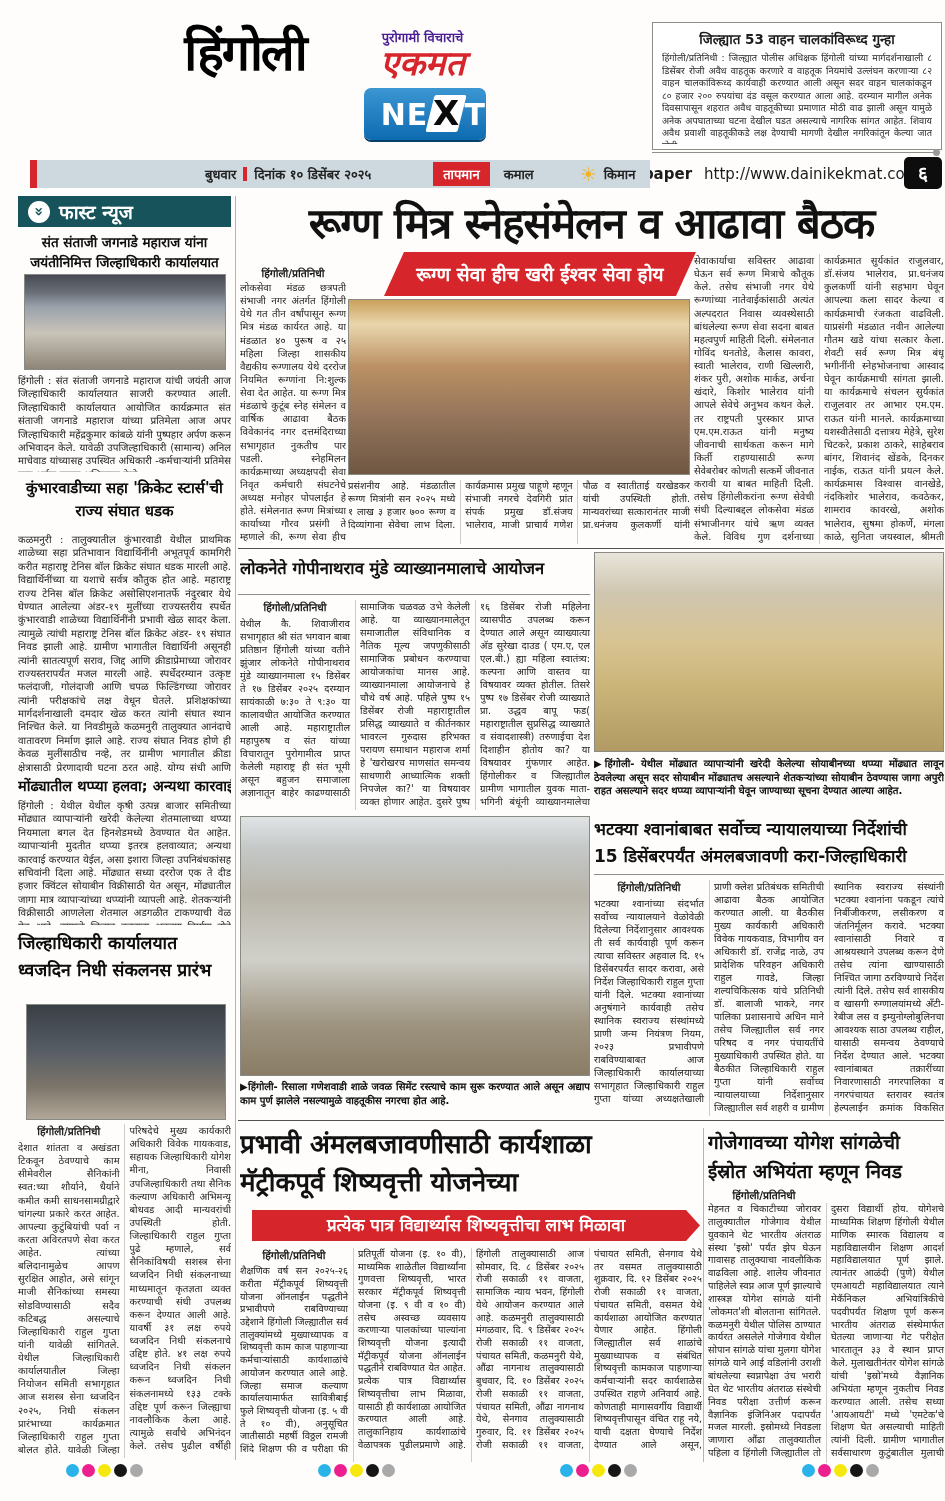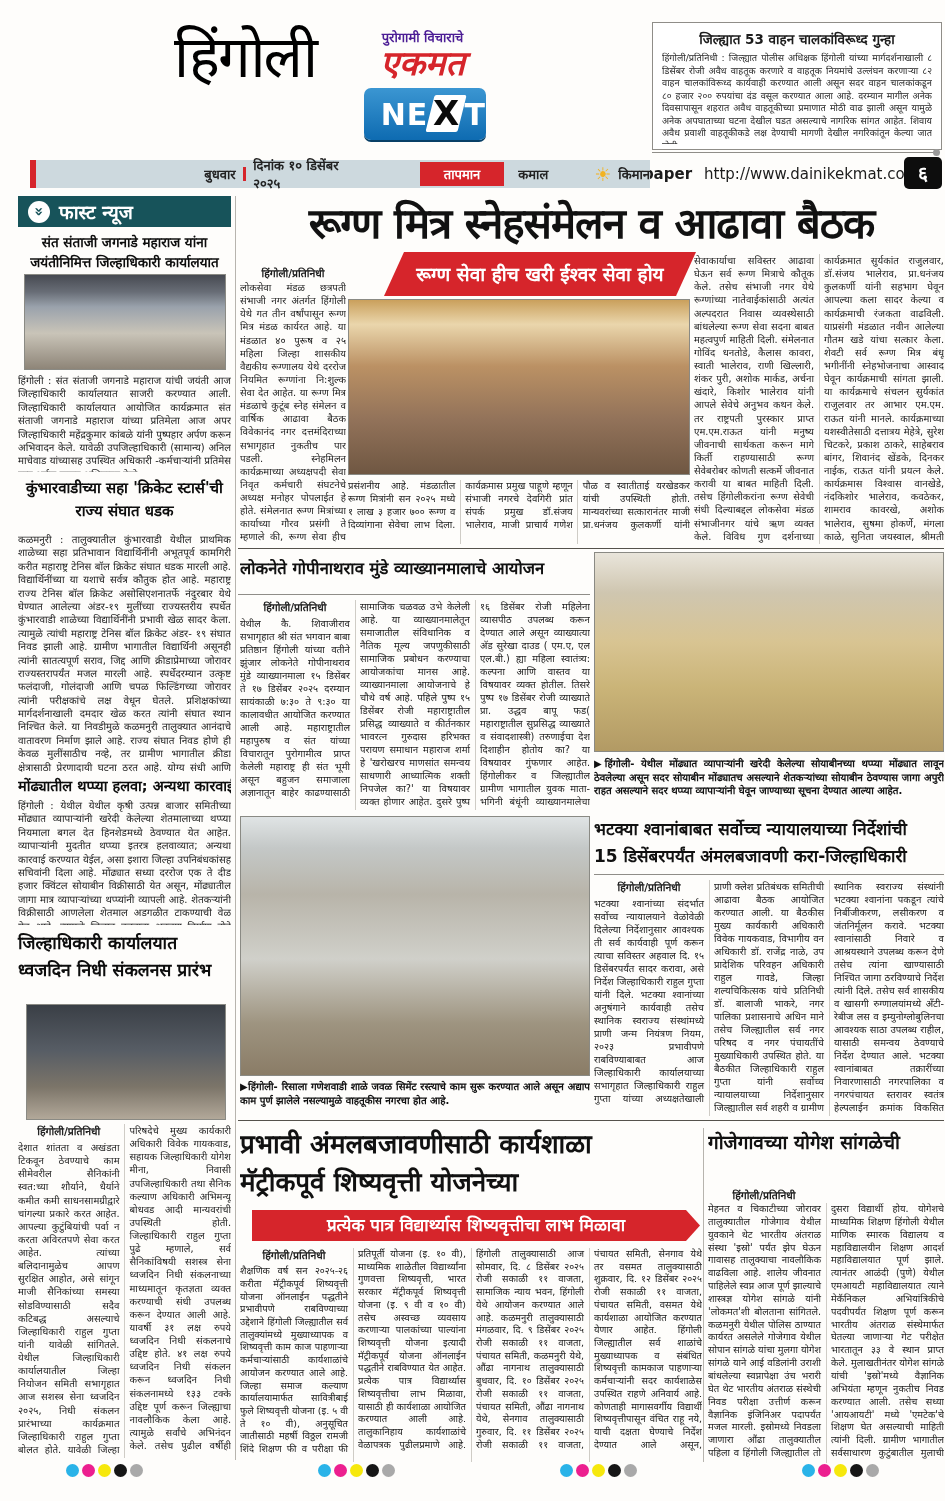--- a/index.html
+++ b/index.html
@@ -12,39 +12,39 @@
   .cols4{column-count:4;column-gap:10px;column-rule:1px solid #cfccc6}
   .dateline{font-weight:bold;text-align:center;font-size:10.5px;margin-bottom:3px}
   .hl{font-weight:800;color:#111}
   .center{text-align:center}
   .ph{border:1px solid #8a8a84}
   .h-rule{position:absolute;height:1px;background:#55524c}
   .v-rule{position:absolute;width:1px;background:#b7b4ae}
   .cap{font-size:10px;font-weight:bold;line-height:1.35;text-align:justify;color:#111;overflow:hidden}
   .nowrap{white-space:nowrap;overflow:hidden}
   
-  .m-title{font-size:58px;font-weight:400;letter-spacing:-2px;color:#000;line-height:1.1}
+  .m-title{font-size:50px;font-weight:700;letter-spacing:-2px;color:#000;line-height:1.1}
   .tag-small{font-size:13px;font-weight:bold;color:#4c1d95}
   .tag-brand{font-size:34px;font-weight:800;color:#d6252b;font-style:italic;line-height:1.05}
   .next-logo{display:flex;align-items:center;justify-content:flex-end;background:linear-gradient(180deg,#3b96d2,#0e6bb1);border-radius:7px;box-shadow:0 2px 0 #083f66}
   .next-ne,.next-t{color:#fff;font-weight:800;font-size:30px;letter-spacing:1px}
   .next-x-wrap{background:#fff;transform:skewX(-14deg);margin:0 2px;padding:0 3px;border-radius:2px}
   .next-x{display:inline-block;transform:skewX(14deg);color:#0b0b0b;font-weight:800;font-size:34px;line-height:1.1}
   .crime-box{border:1px solid #8f8d88;padding:7px 9px;background:#fff}
   .crime-h{font-size:13.5px;font-weight:800;text-align:center;margin-bottom:4px}
   .crime-b{font-size:9.3px;line-height:1.35;text-align:justify;color:#2a2a2a;overflow:hidden;height:92px}
   .epaper-bar{display:flex;align-items:center;justify-content:center;gap:6px;font-size:15px}
   .epaper-label{font-weight:800}
   .epaper-icon{width:14px;height:14px;border-radius:50%;background:radial-gradient(circle at 35% 35%,#ff7a45,#d6252b);display:inline-block}
   .page-badge{background:#0d0d0d;color:#fff;border-radius:5px;display:flex;align-items:center;justify-content:center;font-size:19px;font-weight:bold}
   
   .date-band{background:#cdd9de;display:flex;align-items:center;font-size:13px;font-weight:bold;color:#222}
   .red-block{width:7px;height:100%;background:#d6252b}
   .red-tick{width:4px;height:14px;background:#d6252b;display:inline-block;margin:0 7px}
-  .temp-badge{background:#d6252b;color:#fff;padding:3px 24px;font-weight:800}
+  .temp-badge{background:#d6252b;color:#fff;padding:3px 10px;font-weight:800}
   .sun{color:#f2b322;font-size:19px;line-height:1}
   
   .fast-head{background:#17535a;display:flex;align-items:center;gap:9px;padding-left:10px;color:#fff}
   .fast-circle{width:22px;height:22px;border-radius:50%;background:#fff;display:flex;align-items:center;justify-content:center}
   .fast-chev{color:#17535a;font-weight:800;font-size:15px;transform:rotate(90deg);line-height:1}
   .fast-label{font-size:19px;font-weight:800}
   .sb-h{font-weight:800;text-align:center;color:#0d0d0d}
   
   .ribbon{background:#d6252b;color:#fff;font-weight:800;display:flex;align-items:center;justify-content:center;clip-path:polygon(20px 0,100% 0,calc(100% - 20px) 100%,0 100%);box-shadow:2px 2px 2px rgba(0,0,0,.25)}
   .banner{background:#d6252b;color:#fff;font-weight:800;text-align:center;clip-path:polygon(0 0,calc(100% - 14px) 0,100% 50%,calc(100% - 14px) 100%,0 100%)}
@@ -170,20 +170,21 @@
 </div>
 <div class="abs banner" style="left:252px;top:1210px;width:448px;height:31px;font-size:17px;line-height:31px;">प्रत्येक पात्र विद्यार्थ्यास शिष्यवृत्तीचा लाभ मिळावा</div>
 <div class="abs body-text cols4" style="left:240px;top:1248px;width:462px;height:214px;font-size:9.5px;">
   <div class="dateline">हिंगोली/प्रतिनिधी</div>
   <span>शैक्षणिक वर्ष सन २०२५-२६ करीता मॅट्रीकपूर्व शिष्यवृत्ती योजना ऑनलाईन पद्धतीने प्रभावीपणे राबविण्याच्या उद्देशाने हिंगोली जिल्ह्यातील सर्व तालुक्यांमध्ये मुख्याध्यापक व शिष्यवृत्ती काम काज पाहणाऱ्या कर्मचाऱ्यांसाठी कार्यशाळांचे आयोजन करण्यात आले आहे. जिल्हा समाज कल्याण कार्यालयामार्फत सावित्रीबाई फुले शिष्यवृत्ती योजना (इ. ५ वी ते १० वी), अनुसूचित जातीसाठी महर्षी विठ्ठल रामजी शिंदे शिक्षण फी व परीक्षा फी प्रतिपूर्ती योजना (इ. १० वी), माध्यमिक शाळेतील विद्यार्थ्यांना गुणवत्ता शिष्यवृत्ती, भारत सरकार मॅट्रीकपूर्व शिष्यवृत्ती योजना (इ. ९ वी व १० वी) तसेच अस्वच्छ व्यवसाय करणाऱ्या पालकांच्या पाल्यांना शिष्यवृत्ती योजना इत्यादी मॅट्रीकपूर्व योजना ऑनलाईन पद्धतीने राबविण्यात येत आहेत. प्रत्येक पात्र विद्यार्थ्यास शिष्यवृत्तीचा लाभ मिळावा, यासाठी ही कार्यशाळा आयोजित करण्यात आली आहे. तालुकानिहाय कार्यशाळांचे वेळापत्रक पुढीलप्रमाणे आहे. हिंगोली तालुक्यासाठी आज सोमवार, दि. ८ डिसेंबर २०२५ रोजी सकाळी ११ वाजता, सामाजिक न्याय भवन, हिंगोली येथे आयोजन करण्यात आले आहे. कळमनुरी तालुक्यासाठी मंगळवार, दि. ९ डिसेंबर २०२५ रोजी सकाळी ११ वाजता, पंचायत समिती, कळमनुरी येथे, औंढा नागनाथ तालुक्यासाठी बुधवार, दि. १० डिसेंबर २०२५ रोजी सकाळी ११ वाजता, पंचायत समिती, औंढा नागनाथ येथे, सेनगाव तालुक्यासाठी गुरुवार, दि. ११ डिसेंबर २०२५ रोजी सकाळी ११ वाजता, पंचायत समिती, सेनगाव येथे तर वसमत तालुक्यासाठी शुक्रवार, दि. १२ डिसेंबर २०२५ रोजी सकाळी ११ वाजता, पंचायत समिती, वसमत येथे कार्यशाळा आयोजित करण्यात येणार आहेत. हिंगोली जिल्ह्यातील सर्व शाळांचे मुख्याध्यापक व संबंधित शिष्यवृत्ती कामकाज पाहणाऱ्या कर्मचाऱ्यांनी सदर कार्यशाळेस उपस्थित राहणे अनिवार्य आहे. कोणताही मागासवर्गीय विद्यार्थी शिष्यवृत्तीपासून वंचित राहू नये, याची दक्षता घेण्याचे निर्देश देण्यात आले असून, शिष्यवृत्तीपासून विद्यार्थी वंचित राहिल्यास त्याची सर्वस्वी जबाबदारी संबंधित शाळेवर राहील. कार्यशाळेच्या ठिकाणाच्या नियोजनाची जबाबदारी संबंधित गटशिक्षण अधिकारी यांची राहील, असे जिल्हा परिषदेच्या समाज कल्याण अधिकारी गिता गुठ्ठे यांनी कळविले आहे.</span>
 </div>
 <div class="v-rule" style="left:703px;top:1128px;height:334px;"></div>
 
 <div class="abs" style="left:708px;top:1128px;width:236px;">
   <div class="hl nowrap" style="font-size:19px;line-height:1.55;">गोजेगावच्या योगेश सांगळेची</div>
+  <div class="hl nowrap" style="font-size:19px;line-height:1.55;">ईस्रोत अभियंता म्हणून निवड</div>
 </div>
 <div class="abs dateline" style="left:708px;top:1188px;width:112px;">हिंगोली/प्रतिनिधी</div>
 <div class="abs body-text cols2" style="left:708px;top:1203px;width:236px;height:260px;font-size:9.6px;">मेहनत व चिकाटीच्या जोरावर तालुक्यातील गोजेगाव येथील युवकाने थेट भारतीय अंतराळ संस्था 'इस्रो' पर्यंत झेप घेऊन गावासह तालुक्याचा नावलौकिक वाढविला आहे. शालेय जीवनात पाहिलेले स्वप्न आज पूर्ण झाल्याचे शास्त्रज्ञ योगेश सांगळे यांनी 'लोकमत'शी बोलताना सांगितले. कळमनुरी येथील पोलिस ठाण्यात कार्यरत असलेले गोजेगाव येथील सोपान सांगळे यांचा मुलगा योगेश सांगळे याने आई वडिलांनी उराशी बांधलेल्या स्वप्नापेक्षा उंच भरारी घेत थेट भारतीय अंतराळ संस्थेची निवड परीक्षा उत्तीर्ण करून वैज्ञानिक इंजिनिअर पदापर्यंत मजल मारली. इस्रोमध्ये निवडला जाणारा औंढा तालुक्यातील पहिला व हिंगोली जिल्ह्यातील तो दुसरा विद्यार्थी होय. योगेशचे माध्यमिक शिक्षण हिंगोली येथील माणिक स्मारक विद्यालय व महाविद्यालयीन शिक्षण आदर्श महाविद्यालयात पूर्ण झाले. त्यानंतर आळंदी (पुणे) येथील एमआयटी महाविद्यालयात त्याने मेकॅनिकल अभियांत्रिकीचे पदवीपर्यंत शिक्षण पूर्ण करून भारतीय अंतराळ संस्थेमार्फत घेतल्या जाणाऱ्या गेट परीक्षेत भारतातून ३३ वे स्थान प्राप्त केले. मुलाखतीनंतर योगेश सांगळे यांची 'इस्रो'मध्ये वैज्ञानिक अभियंता म्हणून नुकतीच निवड करण्यात आली. तसेच सध्या 'आयआयटी' मध्ये 'एमटेक'चे शिक्षण घेत असल्याची माहिती त्यांनी दिली. ग्रामीण भागातील सर्वसाधारण कुटुंबातील मुलाची भारतीय अंतराळ संस्था 'इस्रो' मध्ये वैज्ञानिकपदी झालेली निवड इतर विद्यार्थ्यांसाठी नक्कीच प्रेरणादायी असून, त्याच्या निवडीचे सर्व स्तरातून कौतुक होत आहे.</div>
 
 <div class="abs dots" style="left:66px;top:1464px;">
   <span class="dot d-c"></span>
     <span class="dot d-m"></span>
     <span class="dot d-y"></span>
     <span class="dot d-k"></span>
     <span class="dot d-g"></span>

